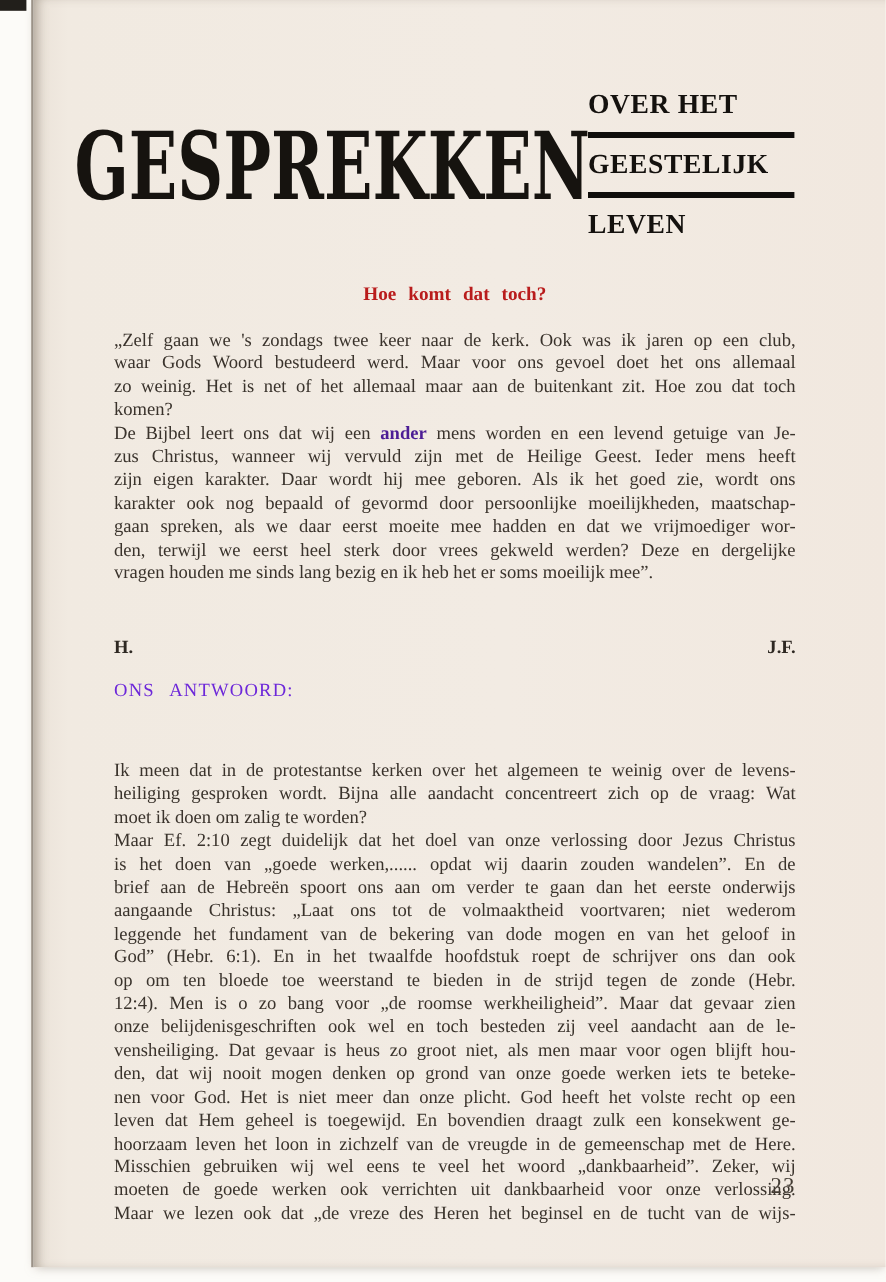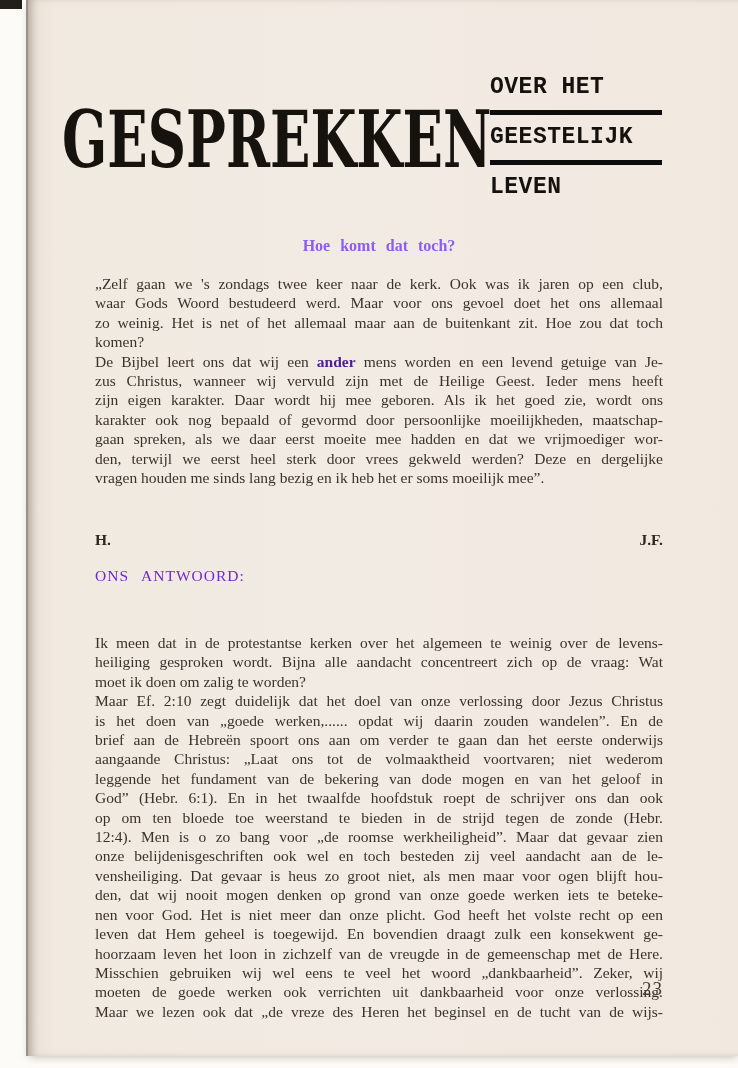--- a/index.html
+++ b/index.html
@@ -19,27 +19,27 @@
   }
   .masthead-title{
     position:absolute;left:62px;top:101px;
     font-family:"DejaVu Serif", serif;font-weight:bold;
     font-size:78px;line-height:1;color:#16130f;
     letter-spacing:0px;white-space:nowrap;
     transform:scaleX(.68);transform-origin:left top;
   }
   .topic-block{position:absolute;left:490px;top:76px;width:172px;}
   .topic-line{
-    font-family:Liberation Mono, monospace;font-weight:bold;
+    font-family:Liberation Serif, serif;font-weight:bold;
     font-size:23px;line-height:22px;letter-spacing:.5px;color:#14110e;
   }
   .topic-rule{height:5px;background:#0f0d0b;margin:12px 0 11px 0;}
   .section-heading{
     position:absolute;left:95px;top:237px;width:568px;
-    text-align:center;font-weight:bold;font-size:16px;color:#8b5cf6;
+    text-align:center;font-weight:bold;font-size:16px;color:#b91c1c;
     word-spacing:6px;
   }
   .textcol{
     position:absolute;left:95px;width:568px;
     font-size:15.5px;line-height:19.4px;color:#3a332c;
   }
   .q-block{top:274px;}
   .a-block{top:599px;margin-top:34px;}
   .line{text-align:justify;text-align-last:justify;}
   .line.last{text-align:justify;text-align-last:left;}

